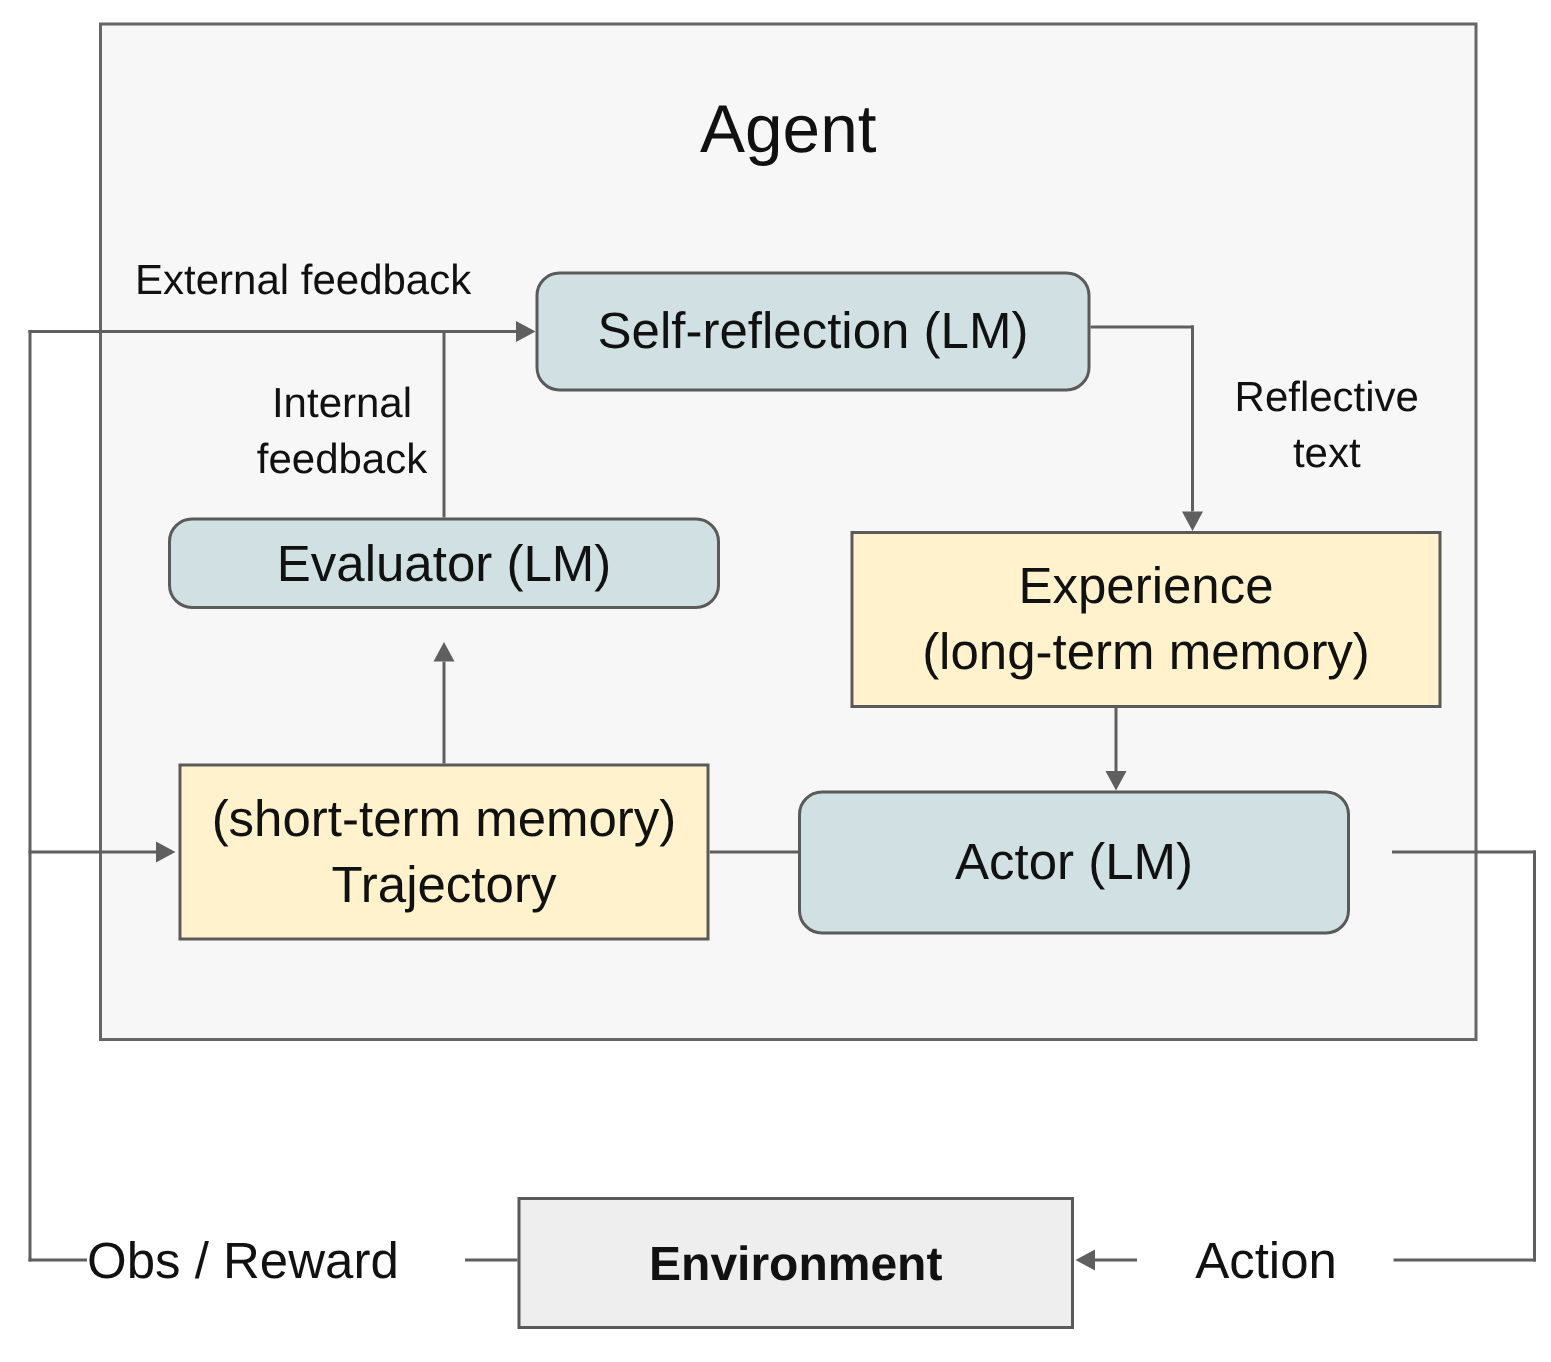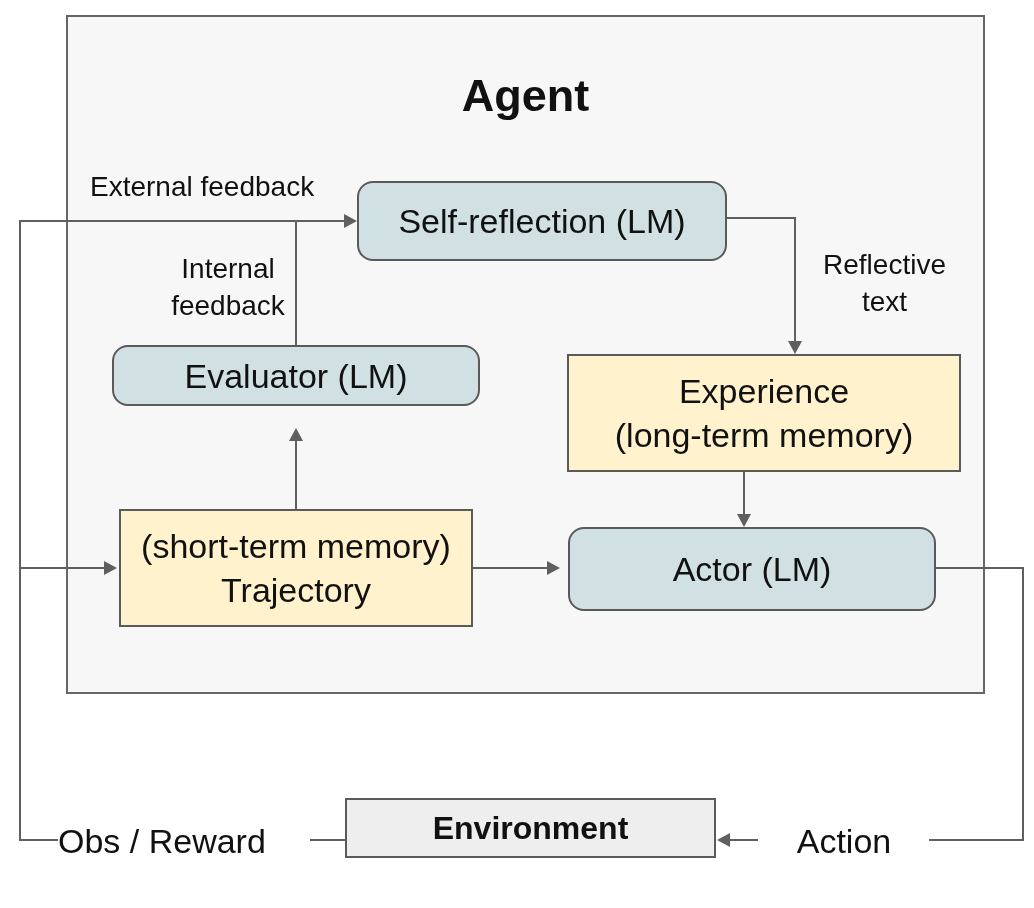--- a/index.html
+++ b/index.html
@@ -13,21 +13,21 @@
     font-family:"Liberation Sans", sans-serif;color:var(--c-text);
     overflow:hidden;
   }
   .agent-panel{
     position:absolute;left:66px;top:15px;width:919px;height:679px;
     background:var(--c-agent-panel-fill,#f7f7f7);
     border:2px solid #666666;box-sizing:border-box;
   }
   .agent-title{
     position:absolute;left:66px;top:58px;width:919px;height:56px;
-    text-align:center;font-size:45px;font-weight:700;line-height:56px;margin-top:10px;
+    text-align:center;font-size:45px;font-weight:400;line-height:56px;
   }
   .node{
     position:absolute;box-sizing:border-box;
     border:2px solid var(--c-node-border,#5a5a5a);
     display:flex;flex-direction:column;align-items:center;justify-content:center;
     text-align:center;font-size:34px;line-height:44px;color:var(--c-text);
   }
   .node.lm{background:var(--c-lm-node-fill,#d0e0e3);border-radius:16px;}
   .node.mem{background:var(--c-memory-node-fill,#fff2cc);}
   .node.env{background:var(--c-environment-fill,#eeeeee);font-weight:700;font-size:32px;}
@@ -96,25 +96,25 @@
   <div class="node mem" style="left:567px;top:354px;width:394px;height:118px;">
     <span>Experience</span>
     <span>(long-term memory)</span>
   </div>
 
   <div class="node mem" style="left:119px;top:509px;width:354px;height:118px;">
     <span>(short-term memory)</span>
     <span>Trajectory</span>
   </div>
 
-  <div class="node lm" style="left:568px;top:527px;width:368px;height:84px;">
+  <div class="node lm" style="left:532px;top:527px;width:368px;height:96px;">
     <span>Actor (LM)</span>
   </div>
 
-  <div class="node env" style="left:345px;top:798px;width:371px;height:60px;">
+  <div class="node env" style="left:345px;top:798px;width:371px;height:88px;">
     <span>Environment</span>
   </div>
 
   <div class="edge-label" style="left:90px;top:168px;">External feedback</div>
 
   <div class="edge-label center" style="left:812px;top:246px;width:145px;">
     <div>Reflective</div>
     <div>text</div>
   </div>
 

